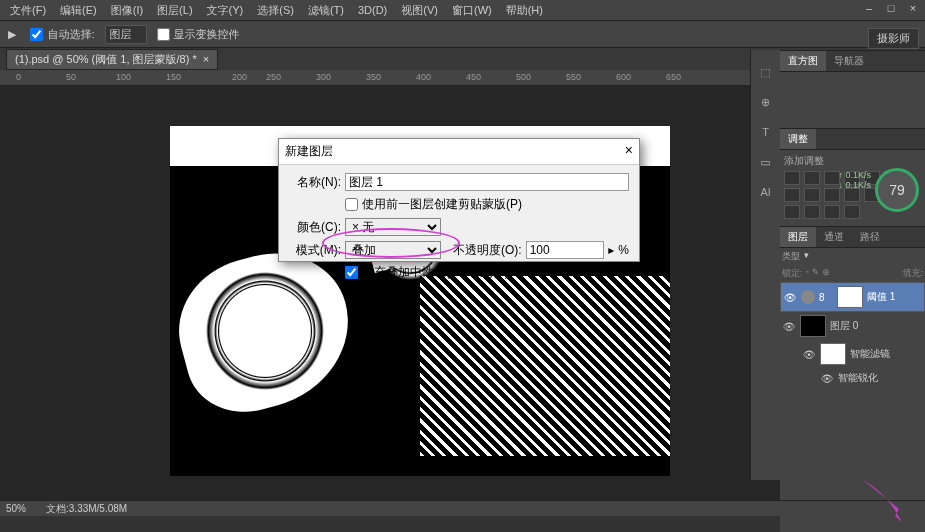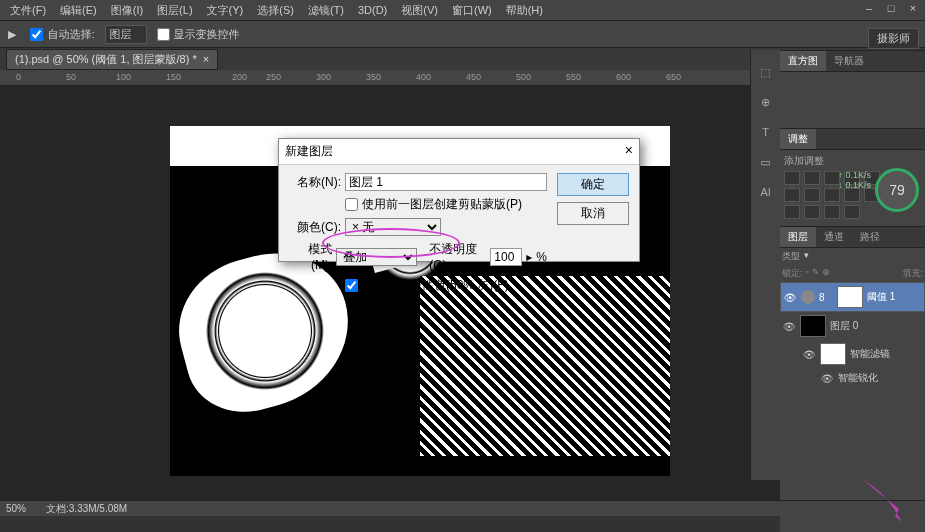--- a/index.html
+++ b/index.html
@@ -243,24 +243,20 @@
           <span style="margin-left:8px">不透明度(O):</span>
           <input type="text" style="width: 32px;" value="100">
           <span>▸</span>
           <span>%</span>
         </div>
       <div class="dlg-row" style="padding-left:56px">
           <input type="checkbox" checked="" style="">
           <span>填充叠加中性色(50% 灰)(F)</span>
         </div>
     </div>
-    <div class="dlg-btns">
-      <div class="dlg-btn primary">确定</div>
-      <div class="dlg-btn">取消</div>
-    </div>
   </div>
 </div>
 
 <div class="highlight"></div>
 
 <svg class="arrow" viewBox="0 0 50 50">
     <path d="M5 5 Q30 20 40 40 L45 48 L38 42 L42 35 Z" fill="#d040d0" opacity="0.85"></path>
   </svg>
 
 <div class="status">

